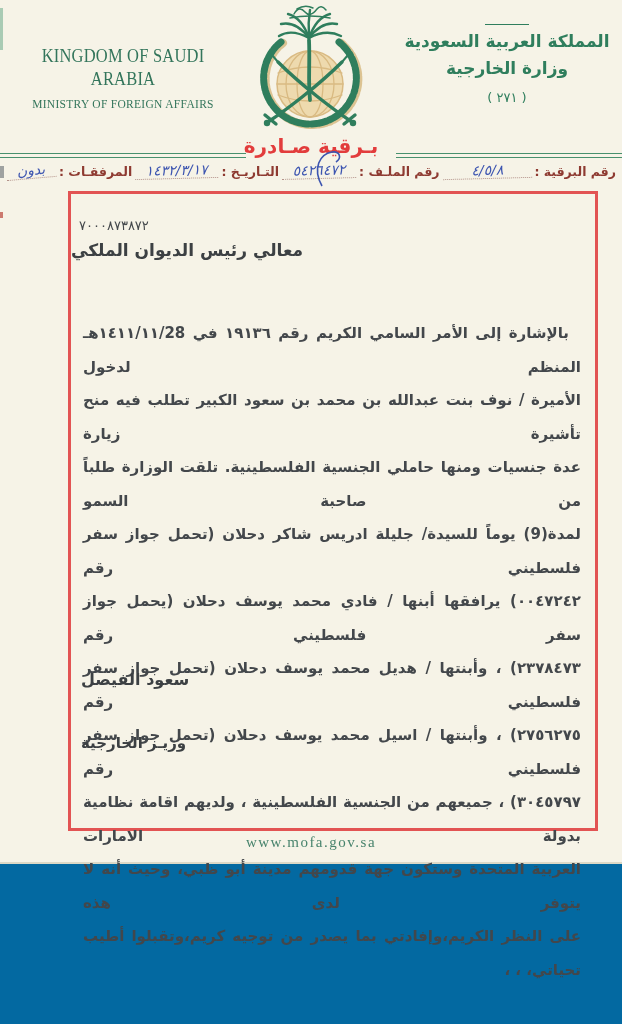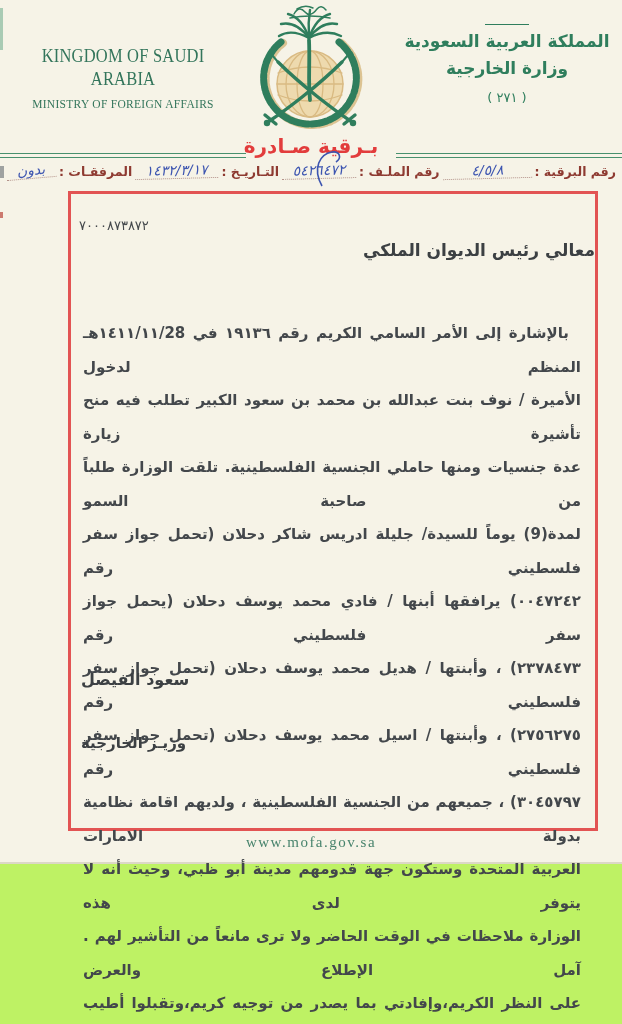--- a/index.html
+++ b/index.html
@@ -1,16 +1,16 @@
 <!DOCTYPE html>
 <html lang="ar"><head>
 <meta charset="utf-8">
 <style>
   html,body{margin:0;padding:0;background:#e8e8e8;}
-  .stage{position:relative;width:622px;height:1024px;background:#bef264;overflow:hidden;
+  .stage{position:relative;width:622px;height:1024px;background:#0369a1;overflow:hidden;
          font-family:"DejaVu Sans",sans-serif;}
   .abs{position:absolute;}
   
   .sheet{position:absolute;top:0;left:0;width:622px;height:862px;background:#f6f3e7;
          border-bottom:2px solid #dcd8c6;}
   
   .en-header{left:16px;top:48px;width:214px;text-align:center;color:#33755b;
              font-family:"Liberation Serif",serif;}
   .en-header .l1{font-size:16.5px;letter-spacing:.2px;transform:scaleY(1.15);}
   .en-header .l2{font-size:11.5px;margin-top:10px;letter-spacing:.3px;}
@@ -30,21 +30,21 @@
   .fields{top:162px;left:6px;right:6px;direction:rtl;display:flex;align-items:flex-end;
           gap:3px;font-size:12.5px;}
   .flbl{color:#8e3a31;font-weight:bold;white-space:nowrap;}
   .fval{color:#3d55b0;text-align:center;border-bottom:1.2px dotted #b4938a;direction:ltr;
         unicode-bidi:isolate;font-size:14px;font-style:italic;transform:rotate(-1.5deg);}
   .fval.v1{width:96px;} .fval.v2{width:80px;} .fval.v3{width:90px;}
   .fval.v4{width:54px;transform:rotate(-5deg);}
   
   .frame{left:68px;top:191px;width:524px;height:634px;border:3.5px solid #e25353;}
   .ref-num{left:8px;top:24px;font-size:13px;letter-spacing:1.6px;color:#43474b;direction:ltr;}
-  .addr{left:0;top:46px;width:100%;text-align:right;font-size:17px;font-weight:bold;
+  .addr{left:0;top:46px;width:100%;text-align:left;font-size:17px;font-weight:bold;
         color:#3c4043;direction:rtl;}
   .addr.a2{top:81px;}
   .body-text{left:12px;right:14px;top:123px;direction:rtl;font-size:15px;font-weight:bold;
              color:#43474b;line-height:33.5px;}
   .body-text .bl{text-align:justify;text-align-last:justify;}
   .body-text .bl.indent{text-indent:12px;}
   .body-text .bl.last{text-align-last:auto;}
   .sig{left:10px;direction:rtl;font-weight:bold;color:#3c4043;}
   .sig.name{top:476px;font-size:16px;}
   .sig.title{top:540px;font-size:15px;}
@@ -151,21 +151,20 @@
       <div class="abs body-text">
         <div class="bl indent">بالإشارة إلى الأمر السامي الكريم رقم ١٩١٣٦ في ١٤١١/١١/28هـ المنظم لدخول</div>
         <div class="bl">الأميرة / نوف بنت عبدالله بن محمد بن سعود الكبير تطلب فيه منح تأشيرة زيارة</div>
         <div class="bl">عدة جنسيات ومنها حاملي الجنسية الفلسطينية. تلقت الوزارة طلباً من صاحبة السمو</div>
         <div class="bl">لمدة(9) يوماً للسيدة/ جليلة ادريس شاكر دحلان (تحمل جواز سفر فلسطيني رقم</div>
         <div class="bl">٠٠٤٧٢٤٢) يرافقها أبنها / فادي محمد يوسف دحلان (يحمل جواز سفر فلسطيني رقم</div>
         <div class="bl">٢٣٧٨٤٧٣) ، وأبنتها / هديل محمد يوسف دحلان (تحمل جواز سفر فلسطيني رقم</div>
         <div class="bl">٢٧٥٦٢٧٥) ، وأبنتها / اسيل محمد يوسف دحلان (تحمل جواز سفر فلسطيني رقم</div>
         <div class="bl">٣٠٤٥٧٩٧) ، جميعهم من الجنسية الفلسطينية ، ولديهم اقامة نظامية بدولة الامارات</div>
         <div class="bl">العربية المتحدة وستكون جهة قدومهم مدينة أبو ظبي، وحيث أنه لا يتوفر لدى هذه</div>
-        <div class="bl">الوزارة ملاحظات في الوقت الحاضر ولا ترى مانعاً من التأشير لهم . آمل الإطلاع والعرض</div>
         <div class="bl last">على النظر الكريم،وإفادتي بما يصدر من توجيه كريم،وتقبلوا أطيب تحياتي، ، ،</div>
       </div>
       <div class="abs sig name">سعود الفيصل</div>
       <div class="abs sig title">وزيـر الخارجية</div>
     </div>
 
     <div class="abs site">www.mofa.gov.sa</div>
   </div>
 </div>
 

